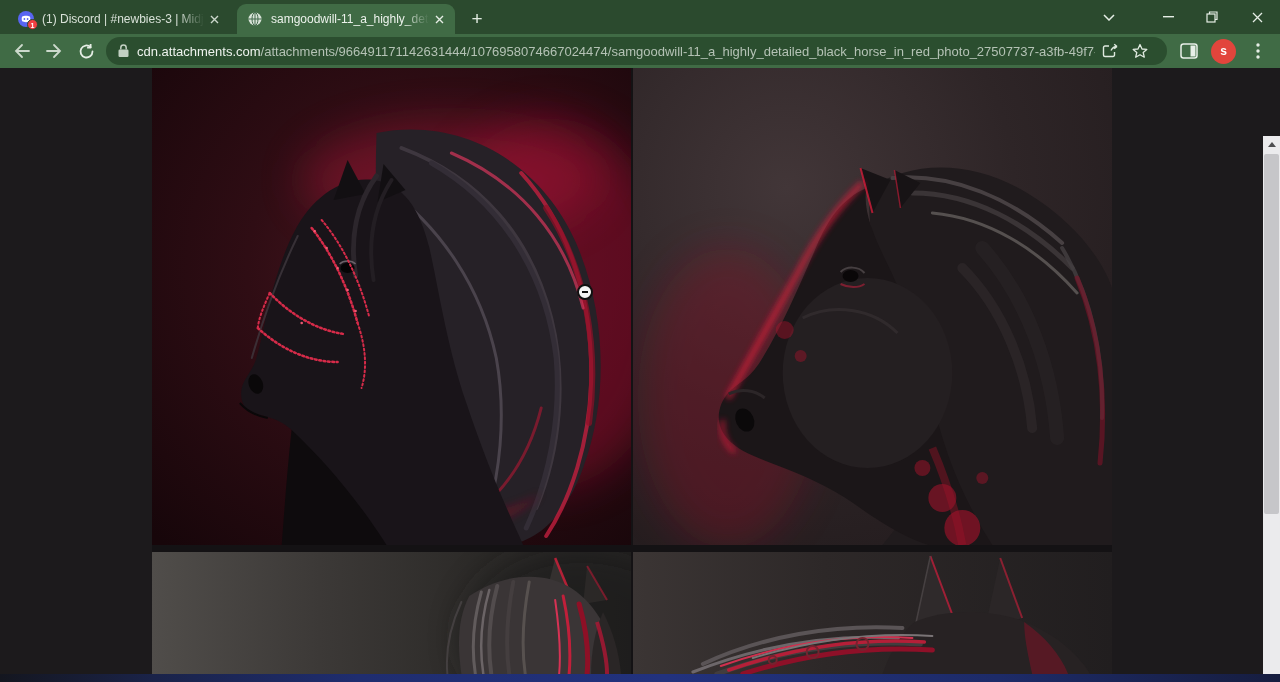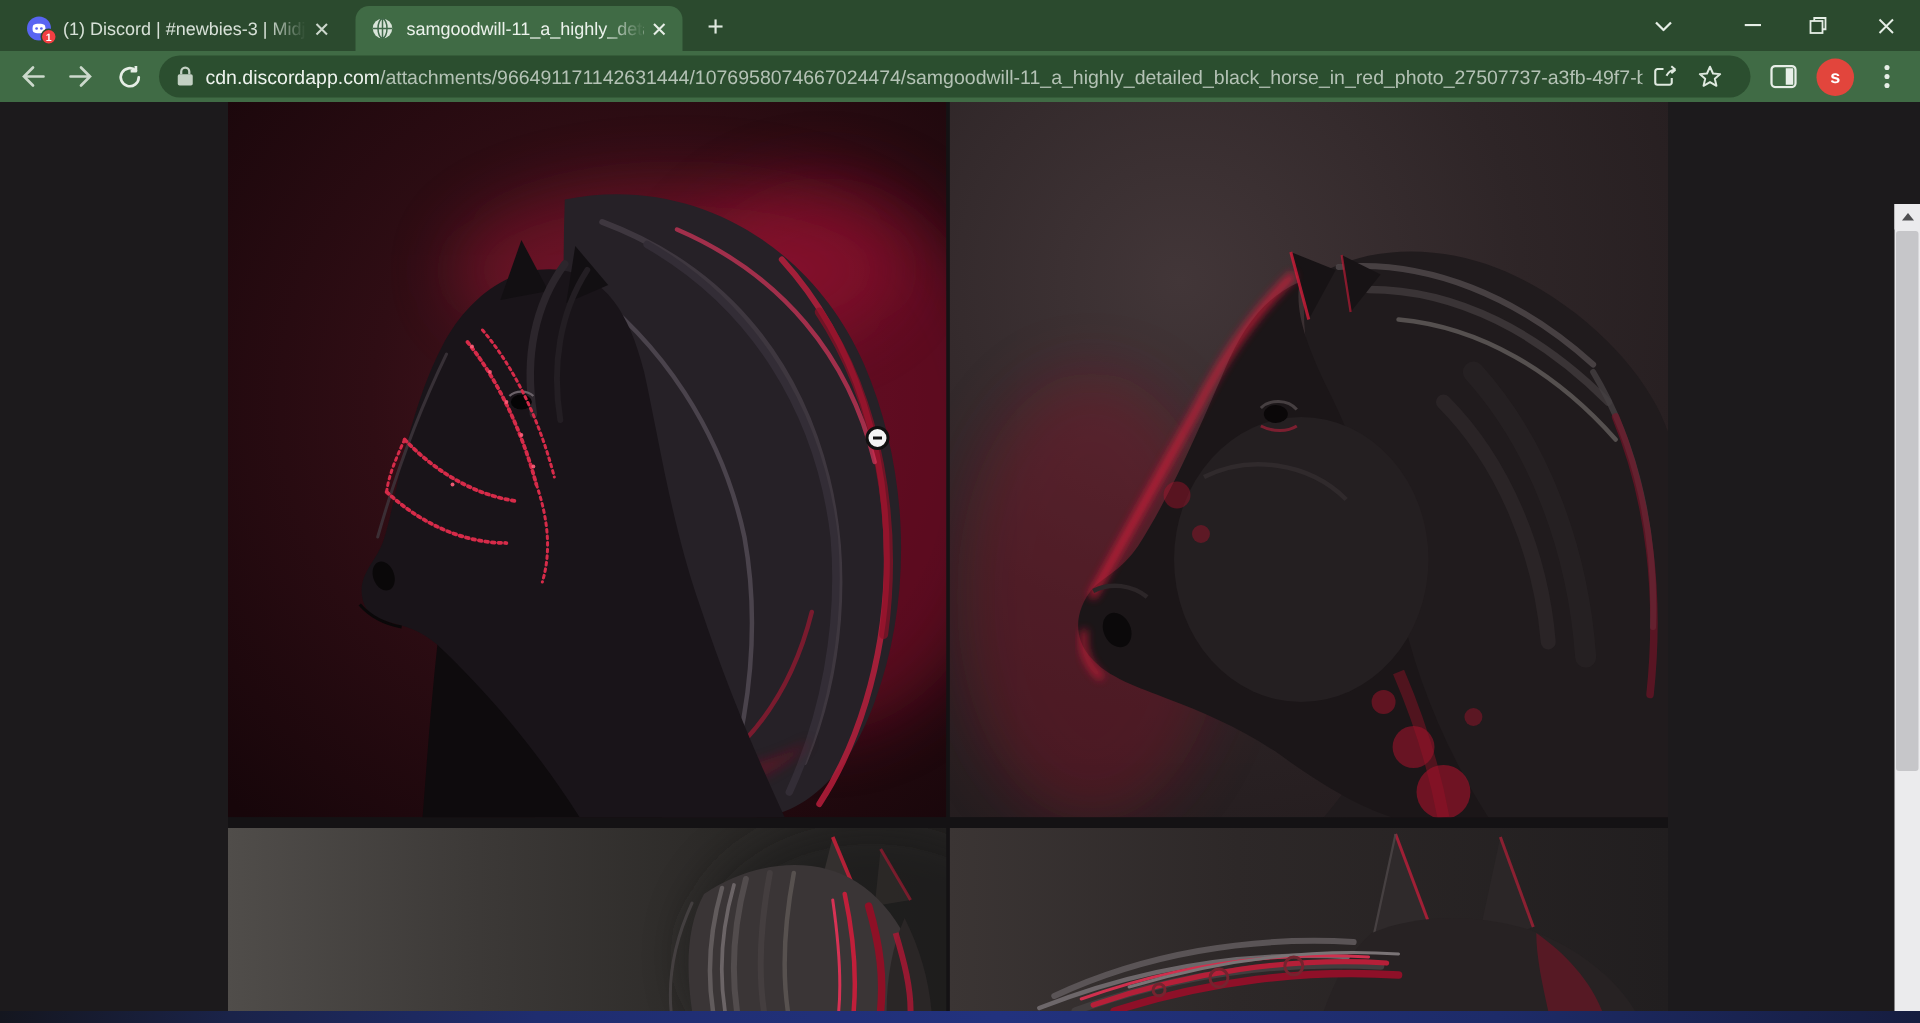--- a/index.html
+++ b/index.html
@@ -156,21 +156,21 @@
         <path d="M14.5,8.5 A6,6 0 1 1 12.6,4.1" fill="none" stroke="#e6eee6" stroke-width="1.8" stroke-linecap="round"></path>
         <path d="M12.6,1 V4.5 H9.1" fill="none" stroke="#e6eee6" stroke-width="1.8" stroke-linejoin="round"></path>
       </svg>
   </div>
 
   <div class="omnibox">
     <svg width="11" height="14" viewBox="0 0 11 14">
         <rect x="0.5" y="5.5" width="10" height="7.5" rx="1.2" fill="#c3d0c3"></rect>
         <path d="M2.8,5.5 V3.8 A2.7,2.7 0 0 1 8.2,3.8 V5.5" fill="none" stroke="#c3d0c3" stroke-width="1.5"></path>
       </svg>
-    <span class="urltext"><span class="domain">cdn.discordapp.com</span><span class="path">/attachments/966491171142631444/1076958074667024474/samgoodwill-11_a_highly_detailed_black_horse_in_red_photo_27507737-a3fb-49f7-b0...</span></span>
+    <span class="urltext"><span class="domain">cdn.attachments.com</span><span class="path">/attachments/966491171142631444/1076958074667024474/samgoodwill-11_a_highly_detailed_black_horse_in_red_photo_27507737-a3fb-49f7-b0...</span></span>
     <span class="boxbtn">
       <svg width="17" height="16" viewBox="0 0 17 16">
           <path d="M7,3 H3 A1.5,1.5 0 0 0 1.5,4.5 V12 A1.5,1.5 0 0 0 3,13.5 H11 A1.5,1.5 0 0 0 12.5,12 V9" fill="none" stroke="#dfe9df" stroke-width="1.4"></path>
           <path d="M9,7.5 C10.5,4.5 12.5,3.5 15,3.5 M15,3.5 L12.2,1.2 M15,3.5 L12.2,5.8" fill="none" stroke="#dfe9df" stroke-width="1.4" stroke-linejoin="round"></path>
         </svg>
     </span>
     <span class="boxbtn">
       <svg width="16" height="16" viewBox="0 0 16 16">
           <path d="M8,1.5 L10,6 L14.8,6.4 L11.2,9.5 L12.3,14.2 L8,11.7 L3.7,14.2 L4.8,9.5 L1.2,6.4 L6,6 Z" fill="none" stroke="#dfe9df" stroke-width="1.3" stroke-linejoin="round"></path>
         </svg>

